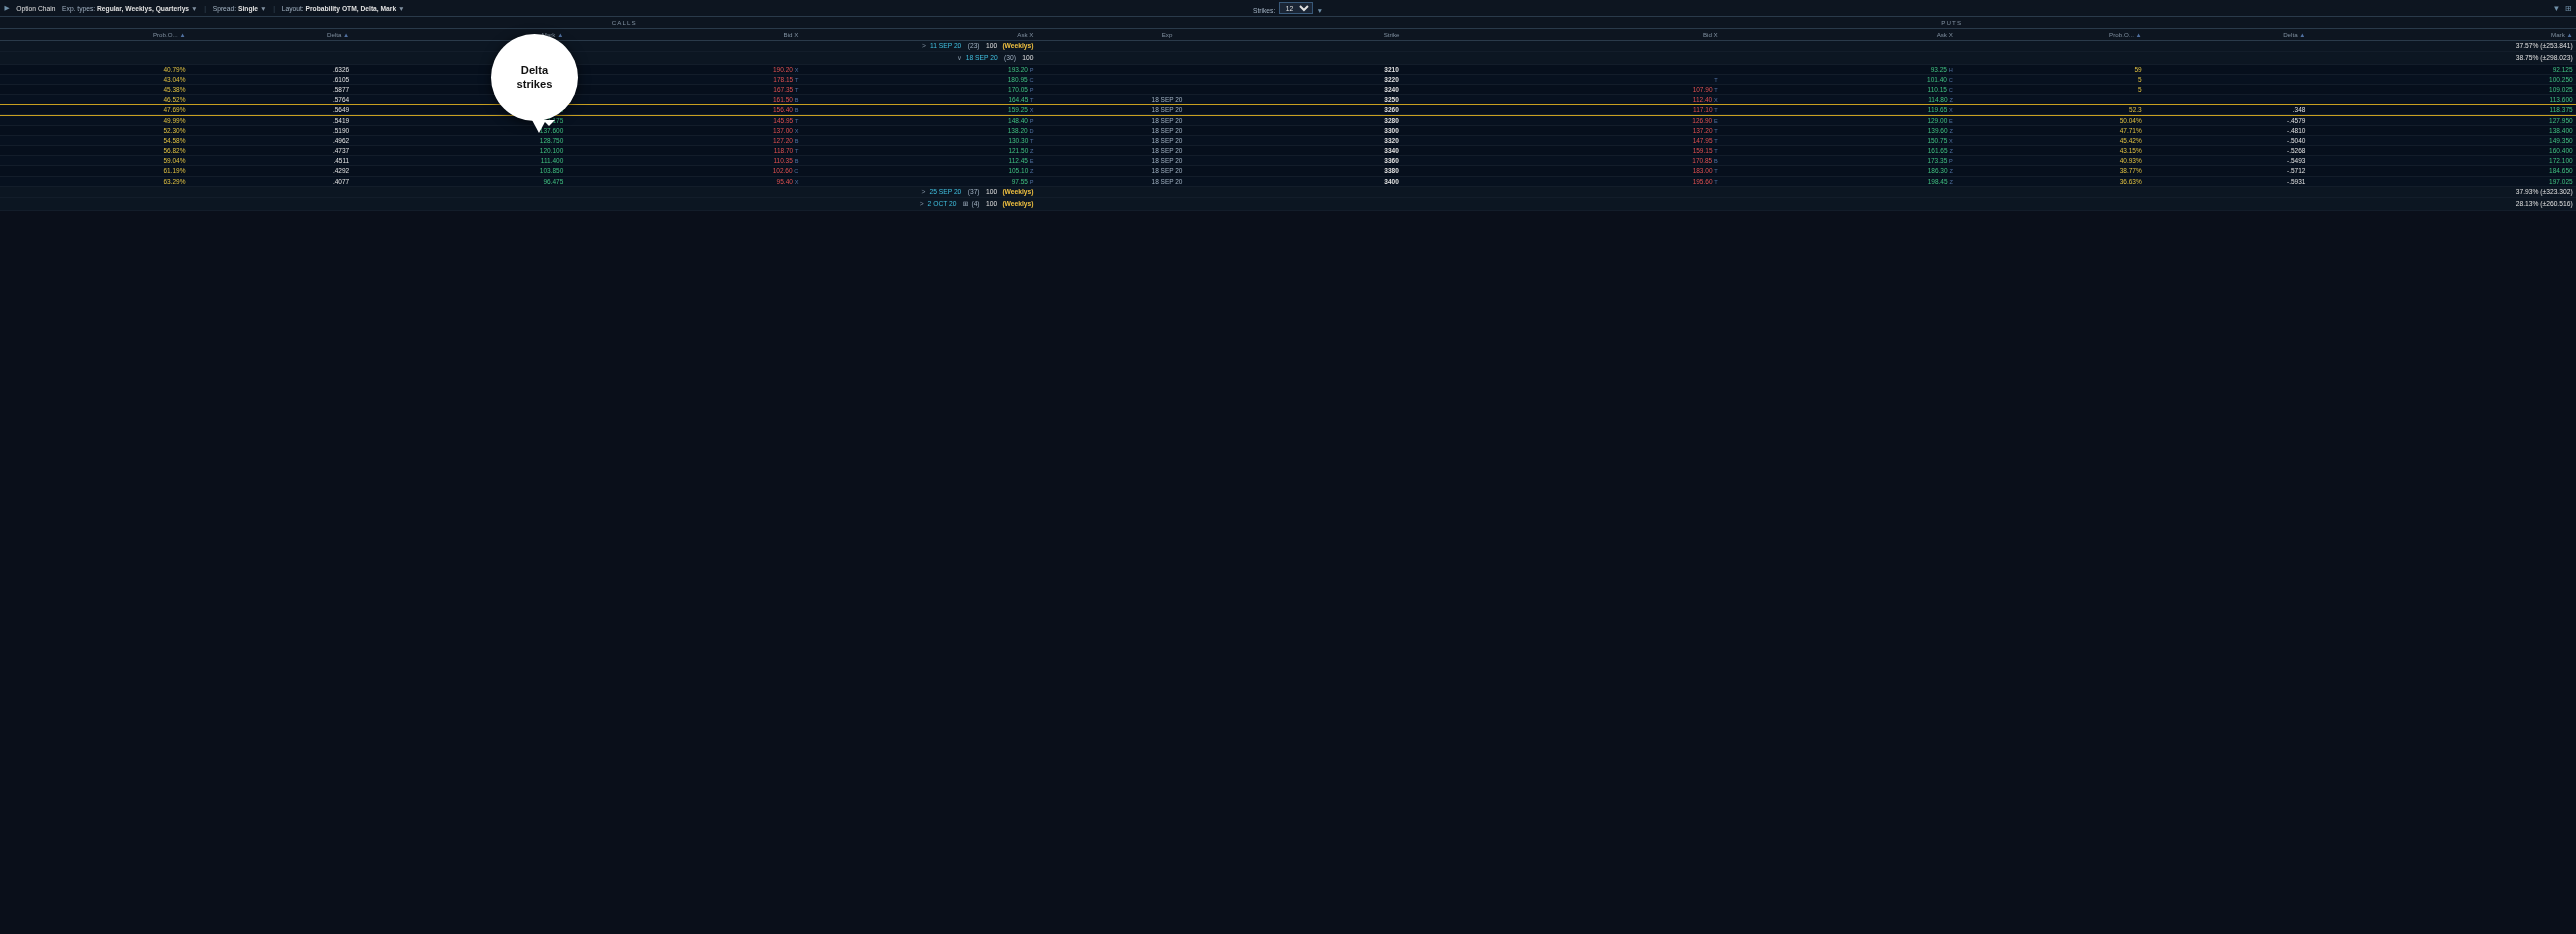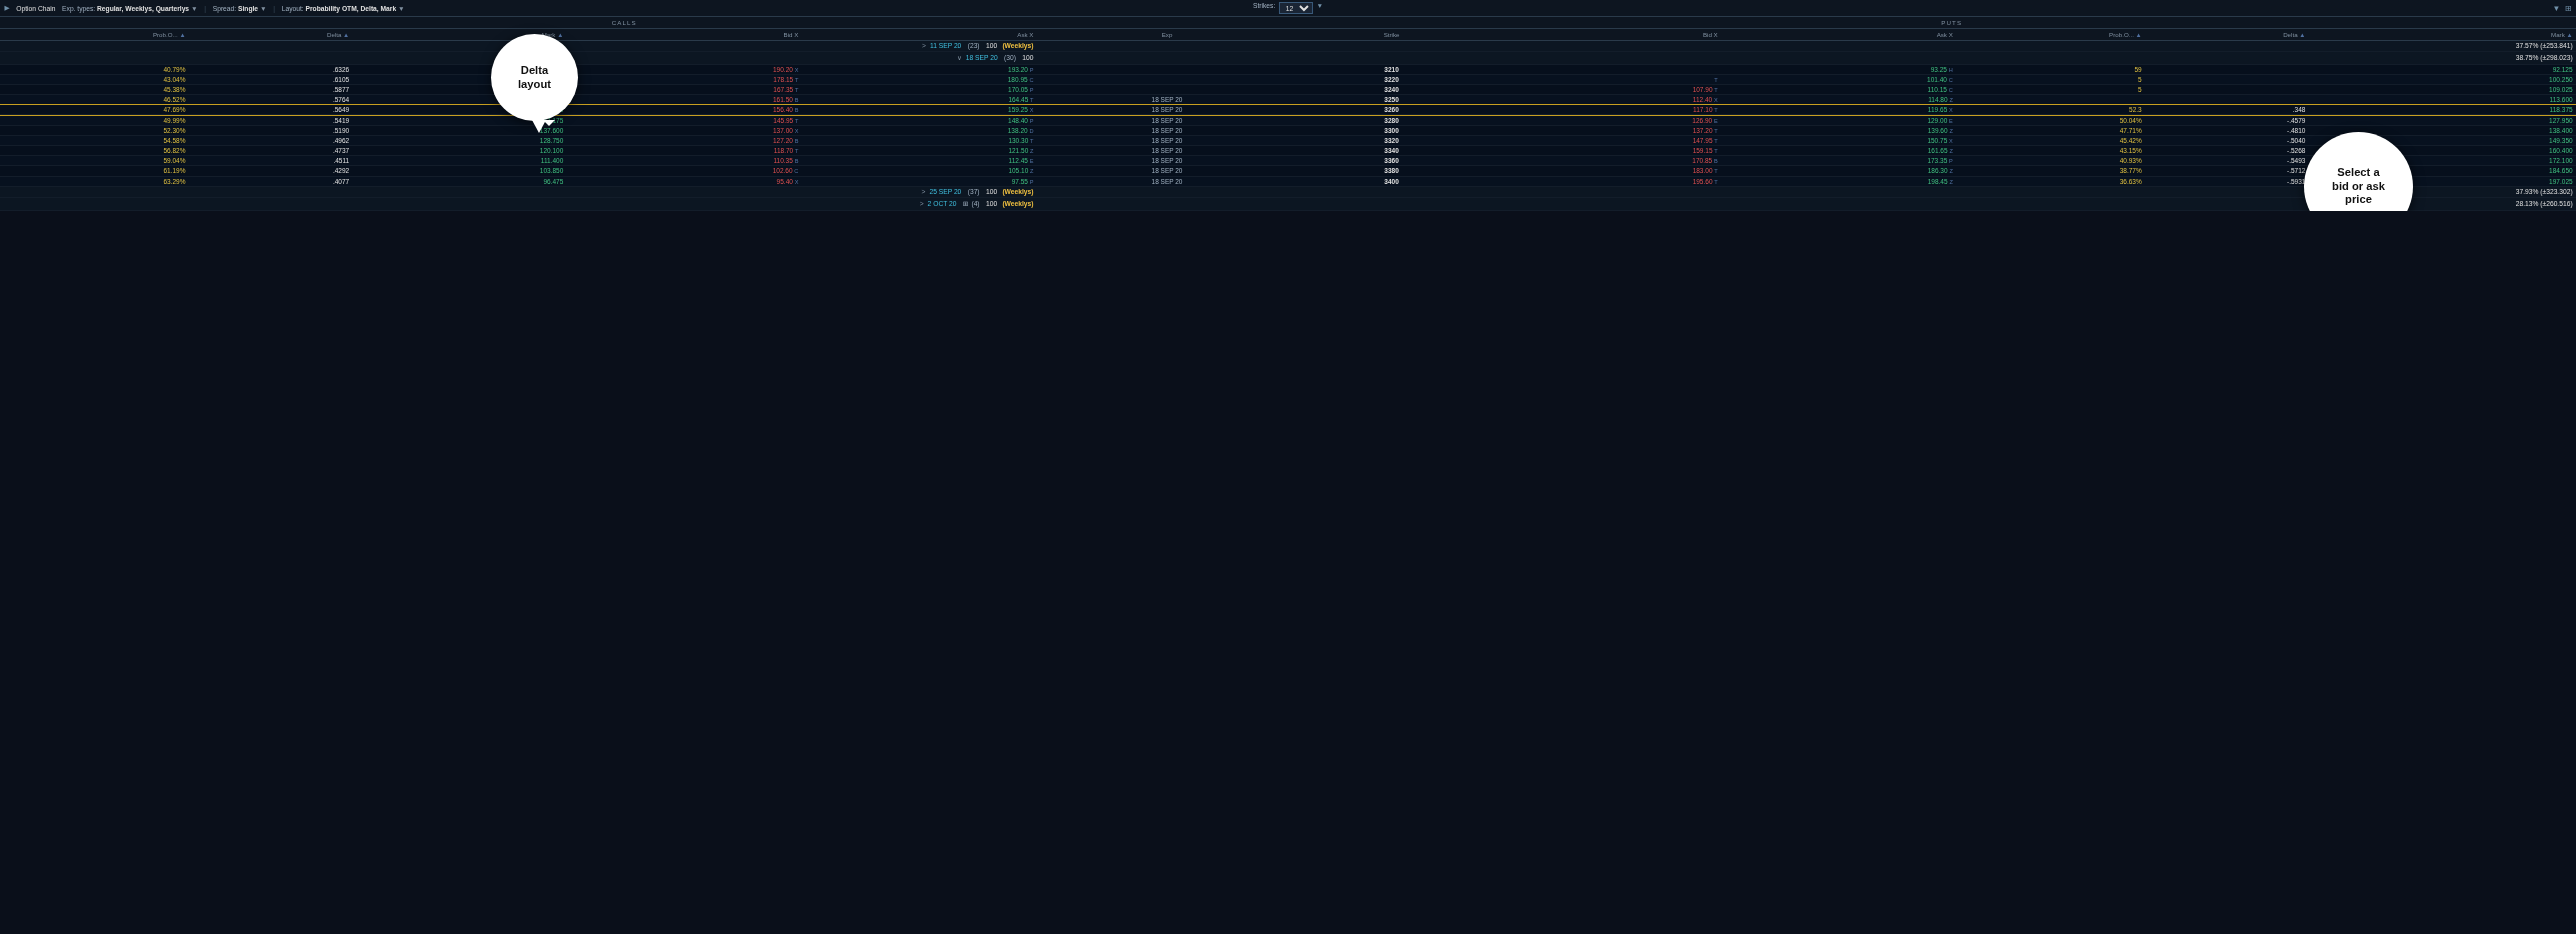--- a/index.html
+++ b/index.html
@@ -184,21 +184,21 @@
       <span class="bold" style="cursor:pointer;">Single</span>
       <span style="color:#8090a0; cursor:pointer;">▼</span>
     </span>
     <span style="color:#3a4a5a;">|</span>
     <span class="top-bar-item">
       <span>Layout:</span>
       <span class="bold" style="cursor:pointer;">Probability OTM, Delta, Mark</span>
       <span style="color:#8090a0; cursor:pointer;">▼</span>
     </span>
 
-    <div style="position:absolute; left:50%; transform:translateX(-50%); display:flex; align-items:flex-start; gap:3.4px;">
+    <div style="position:absolute; left:50%; transform:translateX(-50%); display:flex; align-items:flex-end; gap:3.4px;">
       <span style="color:#a0b0c0;">Strikes:</span>
       <select class="strikes-select">
         <option>12</option>
         <option>6</option>
         <option>8</option>
         <option>10</option>
         <option>14</option>
         <option>16</option>
         <option>20</option>
       </select>
@@ -473,28 +473,20 @@
   <td colspan="4"></td>
   <td class="col-perf">28.13% (±260.516)</td>
 </tr>
       </tbody>
   </table>
 
 
   <div class="bubble bubble-select-layout" style="width:87px;height:87px;top:34px;left:491px;font-size:11.2px;position:absolute;background:white;border-radius:50%;display:flex;align-items:center;justify-content:center;text-align:center;font-weight:bold;color:#111;z-index:10;box-shadow:0 2.2px 11.2px rgba(0,0,0,0.6);">
     <div>
       <div>Delta</div>
-      <div>layout</div>
+      <div>strikes</div>
     </div>
     <div style="position:absolute;bottom:-12.4px;left:55%;transform:translateX(-50%);width:0;height:0;border-left:7.3px solid transparent;border-right:7.3px solid transparent;border-top:13.5px solid white;"></div>
   </div>
 
-  <div class="bubble bubble-select-bid" style="width:109px;height:109px;top:132px;right:163px;font-size:11.2px;position:absolute;background:white;border-radius:50%;display:flex;align-items:center;justify-content:center;text-align:center;font-weight:bold;color:#111;z-index:10;box-shadow:0 2.2px 11.2px rgba(0,0,0,0.6);">
-    <div>
-      <div>Select a</div>
-      <div>bid or ask</div>
-      <div>price</div>
-    </div>
-    <div style="position:absolute;bottom:-12.4px;left:35%;transform:translateX(-50%);width:0;height:0;border-left:7.3px solid transparent;border-right:7.3px solid transparent;border-top:13.5px solid white;"></div>
-  </div>
 
 </div>
 
 
 </body></html>

